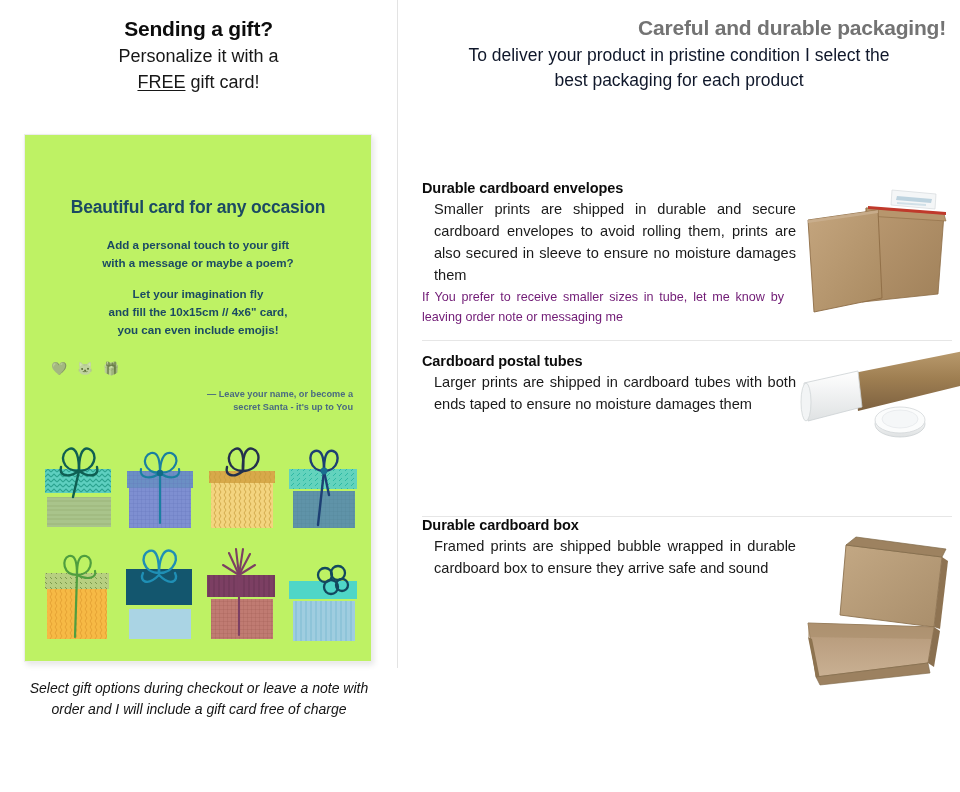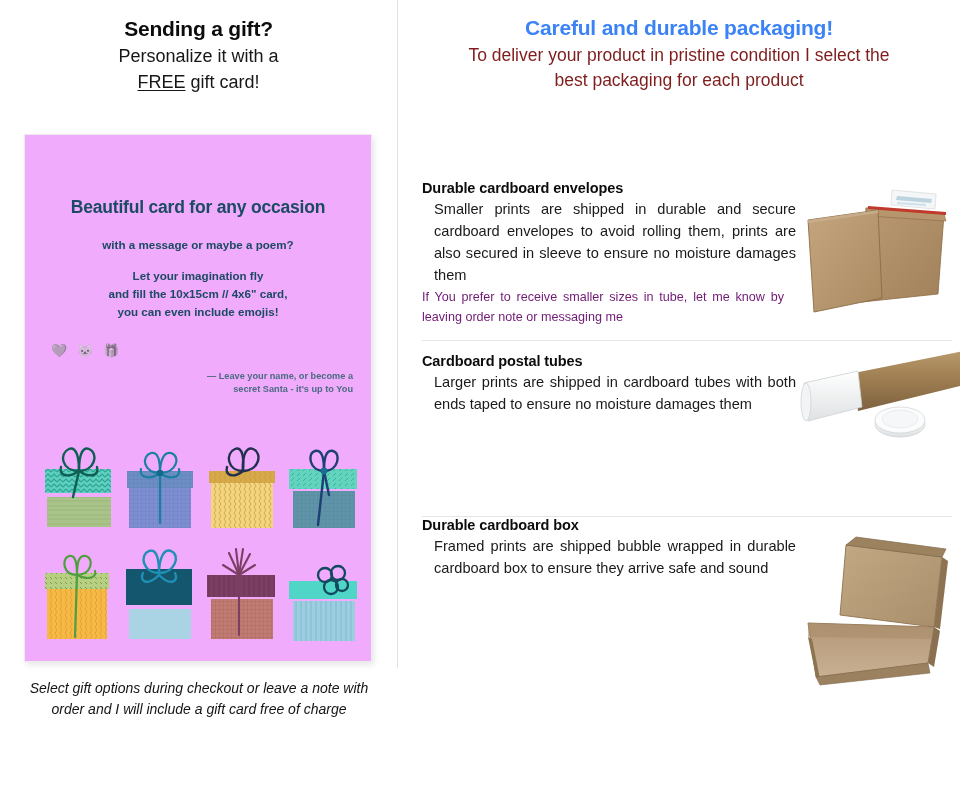--- a/index.html
+++ b/index.html
@@ -56,21 +56,21 @@
     text-underline-offset: 2px;
   }
 
   
   .giftcard {
     position: absolute;
     left: 24px;
     top: 134px;
     width: 346px;
     height: 526px;
-    background: #f0abfc;
+    background: #bef264;
     border: 1px solid #ececec;
     box-shadow: 2px 3px 6px rgba(0,0,0,0.10);
     overflow: hidden;
   }
   .gc-title {
     margin: 62px 0 0 0;
     text-align: center;
     font-size: 17.5px;
     font-weight: bold;
     color: #1b4a63;
@@ -137,27 +137,28 @@
     position: relative;
   }
   .right-head {
     padding: 10px 14px 0 14px;
     text-align: center;
   }
   .right-head .h1 {
     font-size: 21px;
     font-weight: bold;
     letter-spacing: -0.2px;
-    color: #3b82f6;
+    color: #737373;
     margin: 6px 0 3px 0;
+    text-align: right;
   }
   .right-head .sub {
     font-size: 17.5px;
     line-height: 1.42;
-    color: #7f1d1d;
+    color: #0f172a;
     margin: 0;
   }
 
   .sections { position: absolute; left: 24px; top: 162px; width: 530px; }
 
   .section { position: relative; box-sizing: border-box; }
   .section + .section { border-top: 1px solid #e6e6e6; }
   .sec-1 { height: 178px; padding-top: 18px; }
   .sec-2 { height: 176px; padding-top: 12px; }
   .sec-3 { height: 180px; }
@@ -206,20 +207,21 @@
         <u>FREE</u><span> gift card!</span>
       </div>
     </div>
 
     <div class="giftcard">
 
       <div class="gc-title">Beautiful card for any occasion</div>
 
       <div class="gc-body">
         <div class="blk">
+          <div>Add a personal touch to your gift</div>
           <div>with a message or maybe a poem?</div>
         </div>
         <div class="blk">
           <div>Let your imagination fly</div>
           <div>and fill the 10x15cm // 4x6" card,</div>
           <div>you can even include emojis!</div>
         </div>
       </div>
 
       <div class="gc-emojis">

